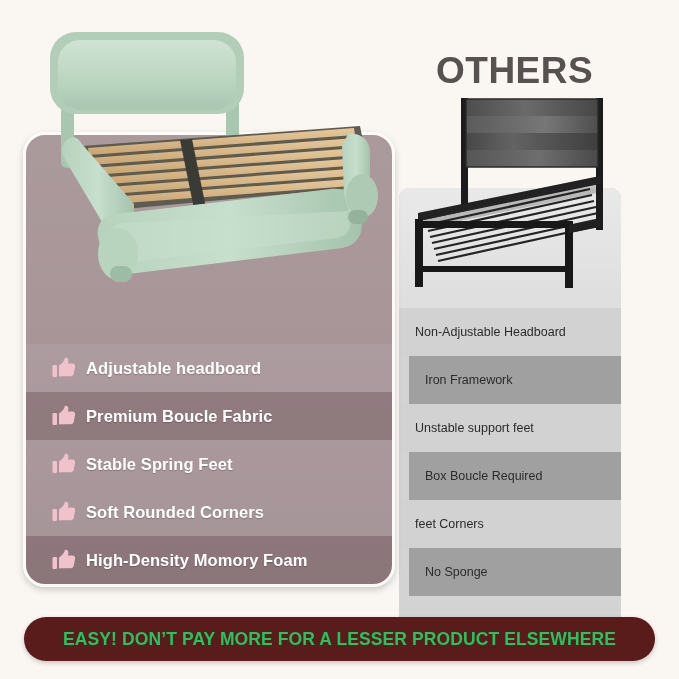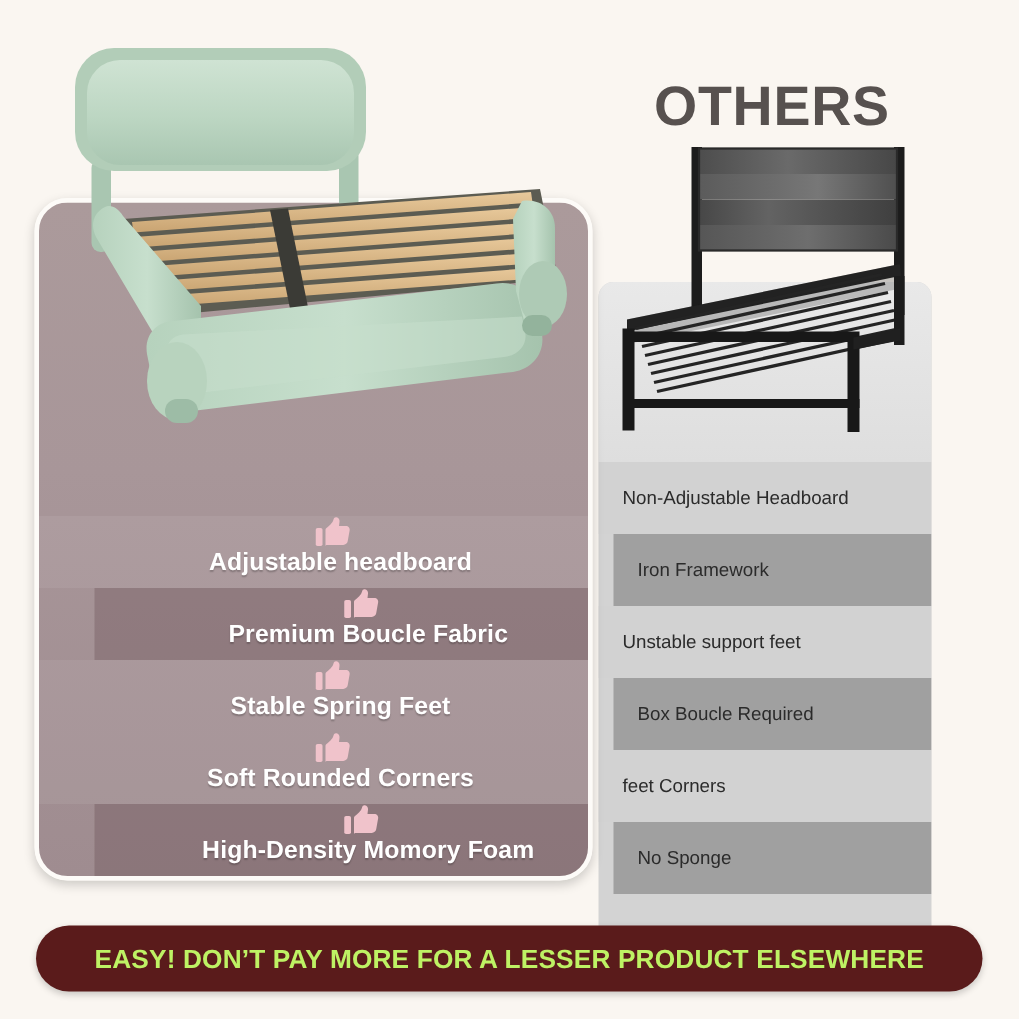--- a/index.html
+++ b/index.html
@@ -43,41 +43,41 @@
   .left-panel{
     position:absolute;left:23px;top:132px;width:372px;height:455px;
     border-radius:22px;
     background:linear-gradient(180deg,#ab9a9b 0%,#a89699 40%,#9f8c90 100%);
     border:3px solid #fdfbf8;
     box-sizing:border-box;
     overflow:hidden;
     box-shadow:0 3px 7px rgba(0,0,0,.18);
   }
   .left-rows{position:absolute;left:0;bottom:0;width:100%;}
-  .l-row{height:48px;display:flex;align-items:center;padding-left:26px;flex-direction:column;}
+  .l-row{height:48px;display:flex;align-items:center;padding-left:26px;}
   .l-row.light{background:rgba(255,255,255,.07);}
-  .l-row.dark{background:rgba(60,30,35,.20);margin-left:37px;}
+  .l-row.dark{background:rgba(60,30,35,.20);}
   .l-text{
     font-size:16.5px;font-weight:700;color:#ffffff;letter-spacing:.1px;
     margin-left:10px;text-shadow:0 1px 1px rgba(0,0,0,.22);
   }
   .thumb{width:24px;height:22px;flex:none;display:block;}
 
   
   .prod-bed{position:absolute;left:30px;top:18px;width:380px;height:280px;}
 
   
   .banner{
     position:absolute;left:24px;top:617px;width:631px;height:44px;
     background:#5a1b1b;border-radius:22px;
     display:flex;align-items:center;justify-content:center;
     box-shadow:0 2px 5px rgba(0,0,0,.2);
   }
   .banner span{
-    color:#bef264;font-size:17.5px;font-weight:700;letter-spacing:.1px;
+    color:#22c55e;font-size:17.5px;font-weight:700;letter-spacing:.1px;
     white-space:nowrap;
   }
 </style>
 </head>
 <body>
 
 <div class="stage">
 
   <div class="others-title">OTHERS</div>
 

